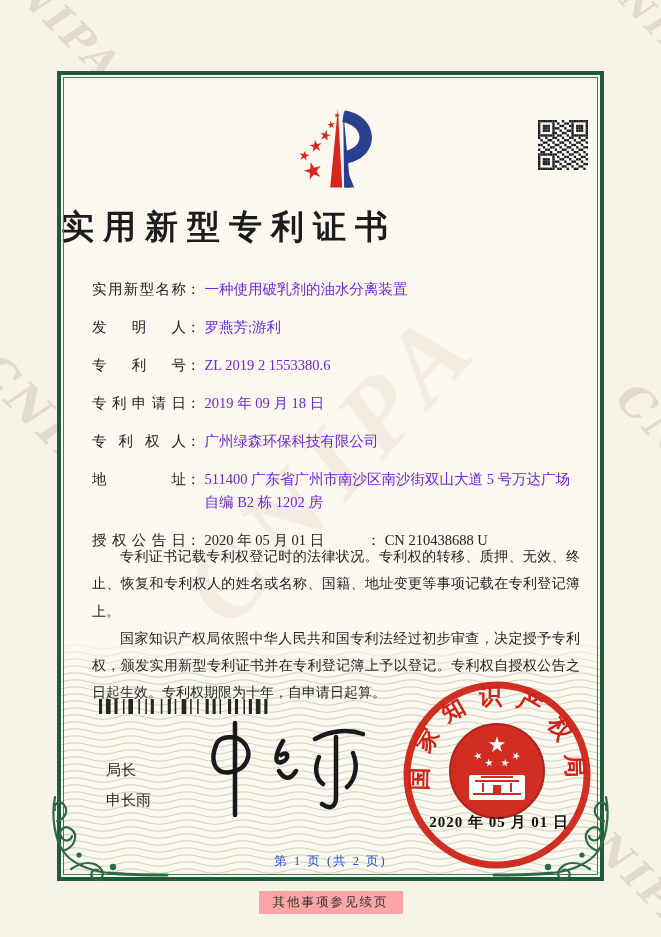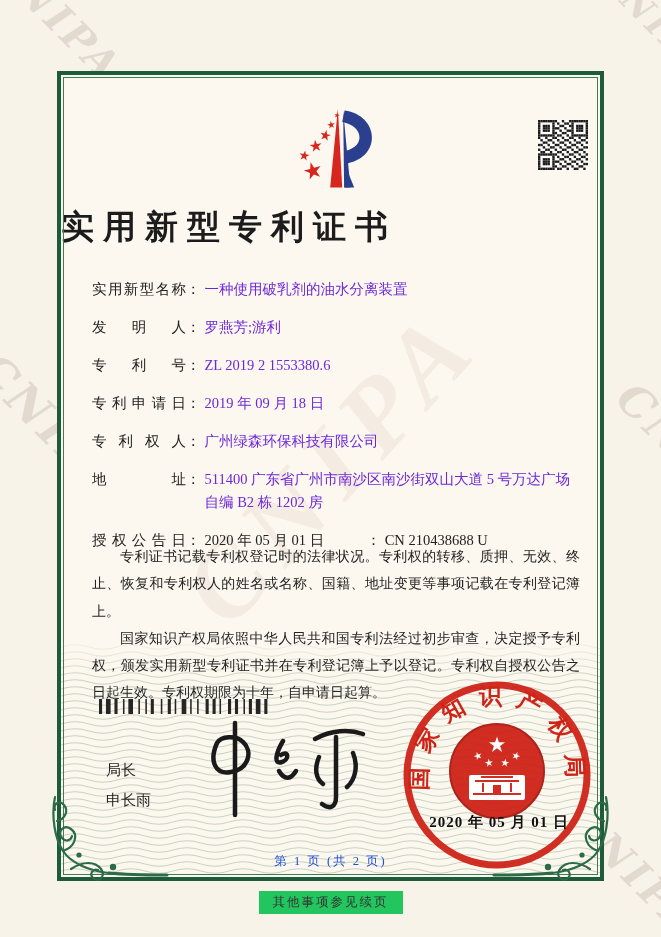--- a/index.html
+++ b/index.html
@@ -61,21 +61,21 @@
   .seal{position:absolute;left:336px;top:600px;width:200px;height:200px;z-index:2;}
   .seal-date{position:absolute;left:342px;top:738px;width:192px;text-align:center;z-index:3;
     font-size:15px;font-weight:600;letter-spacing:1px;color:#101010;}
   .page-info{position:absolute;left:0;top:778px;width:100%;text-align:center;
     font-size:12.5px;letter-spacing:2px;color:#1d4ed8;z-index:2;}
   .flourish{position:absolute;bottom:-6px;width:120px;height:92px;z-index:4;}
   .flourish.left{left:-12px;}
   .flourish.right{right:-12px;transform:scaleX(-1);}
   .note{
     position:absolute;left:50%;top:891px;transform:translateX(-50%);
-    background:#22c55e;padding:3px 14px;font-size:12.5px;letter-spacing:2px;color:#333;z-index:2;
+    background:#fca5a5;padding:3px 14px;font-size:12.5px;letter-spacing:2px;color:#333;z-index:2;
   }
 </style>
 </head>
 <body>
 
 <svg width="0" height="0" style="position:absolute" aria-hidden="true">
   <defs>
     <path id="star5" d="M0 -10L2.24 -3.09L9.51 -3.09L3.63 1.18L5.88 8.09L0 3.82L-5.88 8.09L-3.63 1.18L-9.51 -3.09L-2.24 -3.09Z"></path>
   </defs>
 </svg>

